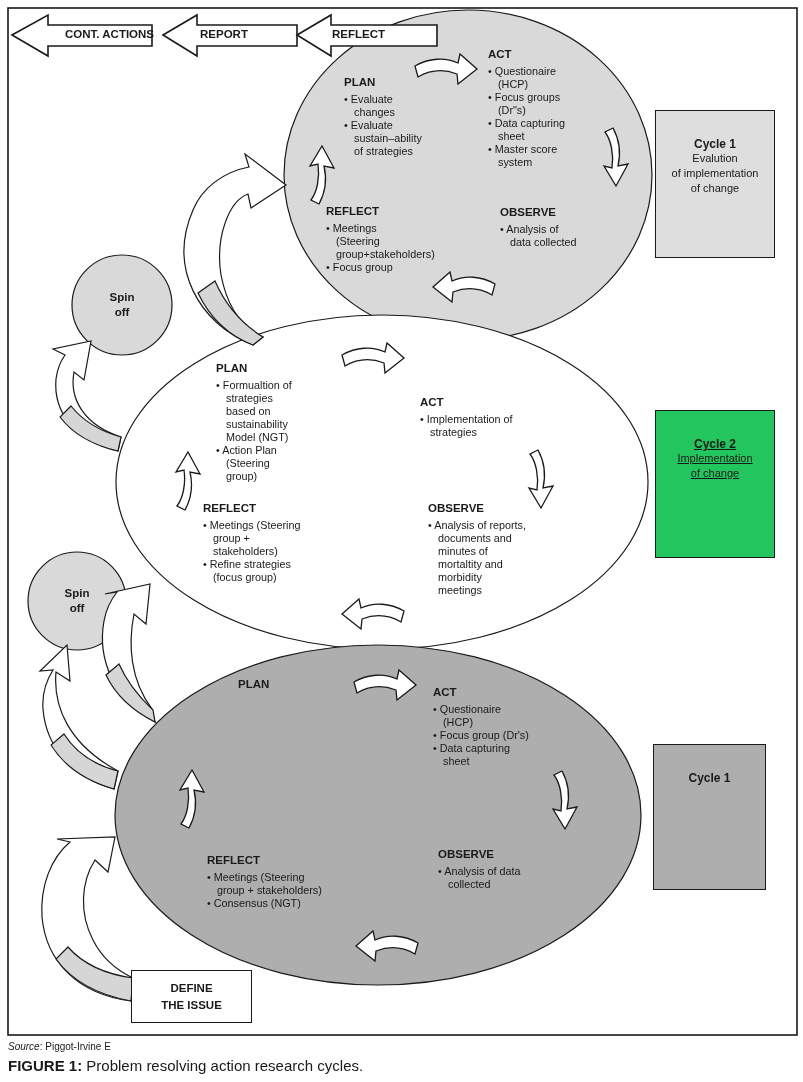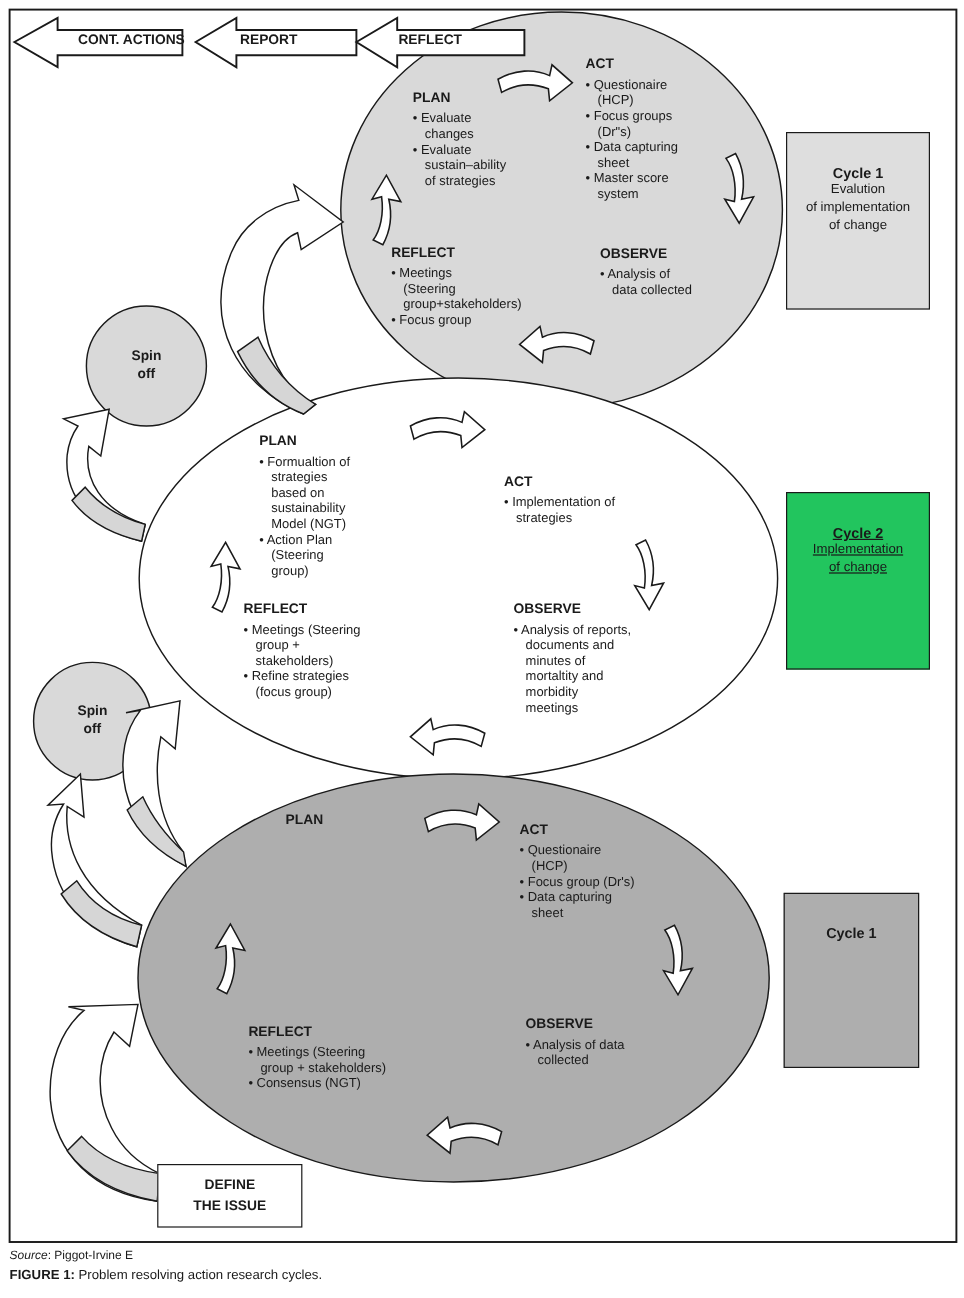--- a/index.html
+++ b/index.html
@@ -18,21 +18,21 @@
   .box-c2{background:#22c55e;text-decoration:underline;}
   .box-c1{background:#aeaeae;}
   .arrow-label{font-weight:bold;font-size:11.5px;padding-left:3px;}
   .spin-label{display:flex;align-items:center;justify-content:center;text-align:center;
               font-weight:bold;font-size:11.5px;white-space:pre-line;line-height:1.3;}
   .define-box{box-sizing:border-box;border:1.6px solid #1a1a1a;background:#fff;
               display:flex;align-items:center;justify-content:center;text-align:center;
               font-weight:bold;font-size:11.5px;white-space:pre-line;line-height:1.45;}
   .caption-source{font-size:10px;}
   .caption-source .lbl{font-style:italic;}
-  .caption-fig{font-size:11px;}
+  .caption-fig{font-size:15px;}
   .caption-fig .lbl{font-weight:bold;}
 </style>
 </head>
 <body>
 
 <div id="page">
 
   <svg id="diagram-svg" width="803" height="1082" viewBox="0 0 803 1082">
     <defs>
       <path id="arrR" d="M2,14 C16,6 32,5 45,11 L47,2 L64,17 L45,32 L44,22 C31,17 17,18 5,25 Z"></path>

